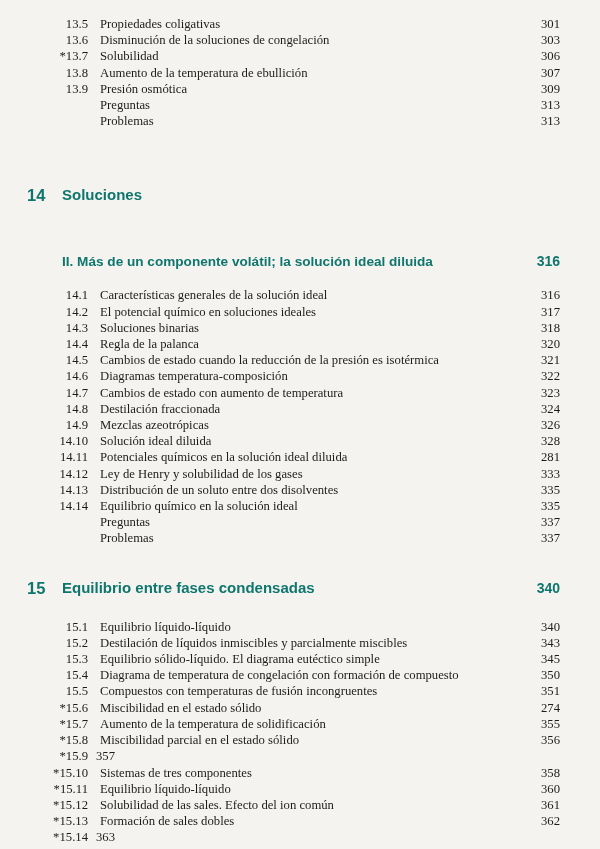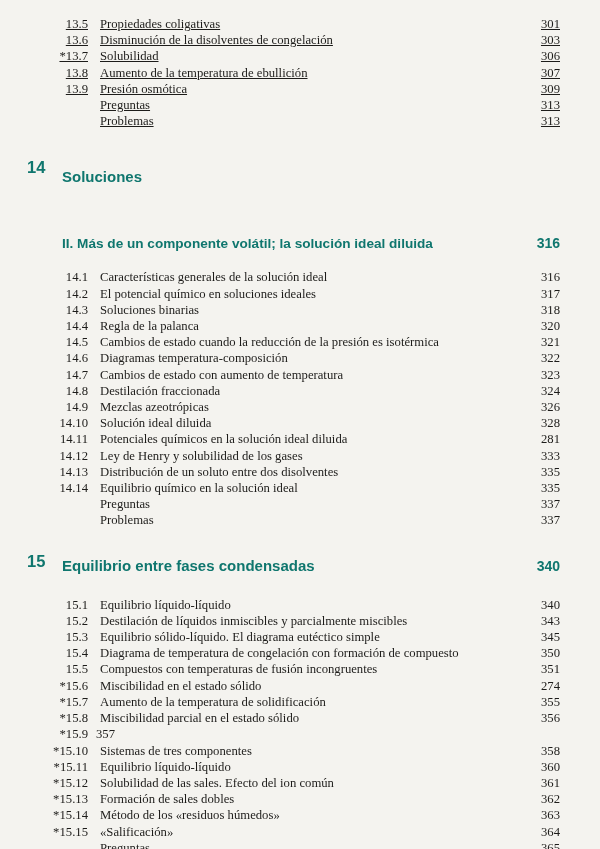--- a/index.html
+++ b/index.html
@@ -44,48 +44,48 @@
     font-weight:bold;
     color:#0f766e;
   }
   .ch-num {
     flex:none;
     width:35px;
     font-size:16.5px;
     line-height:20px;
   }
   .ch-titles { flex:1; }
-  .ch-title { font-size:15px; line-height:20px;margin-top:10px; }
+  .ch-title { font-size:15px; line-height:20px; }
   .head-row {
     display:flex;
     justify-content:space-between;
     align-items:baseline;
   }
   .ch-subtitle { font-size:13.6px; line-height:21px;margin-top:46px; }
   .ch-page { font-size:14px; }
-  .block-13 { margin-bottom:28px;text-decoration:underline; }
+  .block-13 { margin-bottom:56px; }
   .head-14 { margin-bottom:15px; }
-  .block-14 { margin-bottom:17px; }
+  .block-14 { margin-bottom:31px; }
   .head-15 { margin-bottom:21px;align-items:center; }
 </style>
 </head>
 <body>
 
 <div class="page">
 
   <section class="block-13">
     <div class="entries">
         <div class="toc-row">
           <span class="num">13.5</span>
           <span class="title">Propiedades coligativas</span>
           <span class="pg">301</span>
         </div>
         <div class="toc-row">
           <span class="num">13.6</span>
-          <span class="title">Disminución de la disolventes de congelación</span>
+          <span class="title">Disminución de la soluciones de congelación</span>
           <span class="pg">303</span>
         </div>
         <div class="toc-row">
           <span class="num">*13.7</span>
           <span class="title">Solubilidad</span>
           <span class="pg">306</span>
         </div>
         <div class="toc-row">
           <span class="num">13.8</span>
           <span class="title">Aumento de la temperatura de ebullición</span>
@@ -274,21 +274,20 @@
           <span class="title">Solubilidad de las sales. Efecto del ion común</span>
           <span class="pg">361</span>
         </div>
         <div class="toc-row">
           <span class="num">*15.13</span>
           <span class="title">Formación de sales dobles</span>
           <span class="pg">362</span>
         </div>
         <div class="toc-row">
           <span class="num">*15.14</span>
-          <span class="title">Método de los «residuos húmedos»</span>
           <span class="pg">363</span>
         </div>
         <div class="toc-row">
           <span class="num">*15.15</span>
           <span class="title">«Salificación»</span>
           <span class="pg">364</span>
         </div>
         <div class="toc-row">
           <span class="num"></span>
           <span class="title">Preguntas</span>

